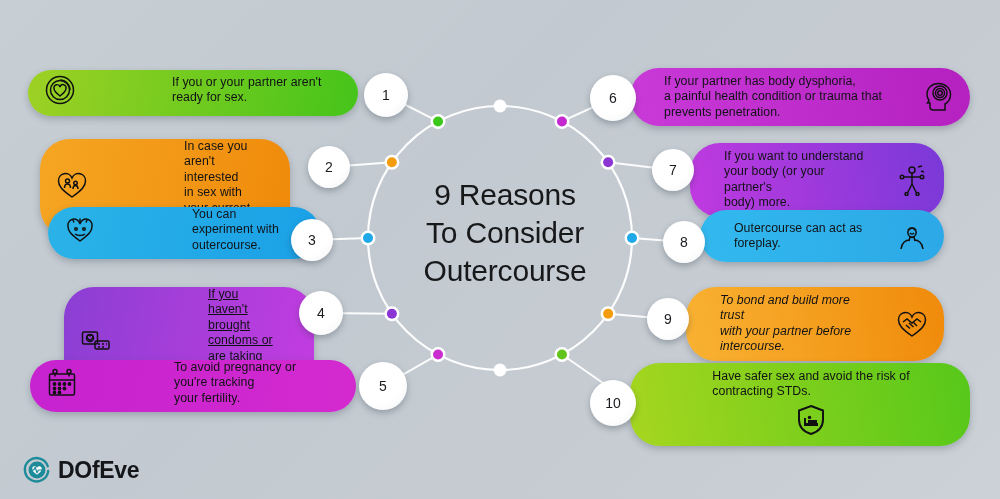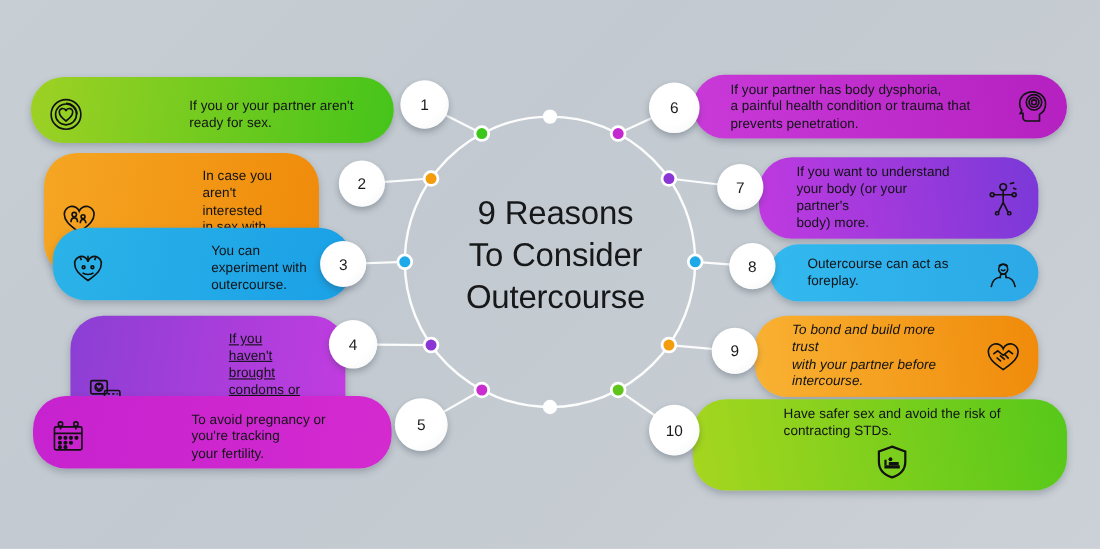--- a/index.html
+++ b/index.html
@@ -54,21 +54,21 @@
     border-radius: 1px;
   }
   .pill .txt {
     flex: 1 1 auto;
     font-size: 12.3px;
     line-height: 15.4px;
     color: #111215;
     white-space: pre-line;
     letter-spacing: 0.05px;
   }
-  .pill.left  { padding: 14px 34px 6px 12px; gap: 36px; }
+  .pill.left  { padding: 0 34px 6px 12px; gap: 36px; }
   .pill.right { padding: 6px 12px 6px 34px; flex-direction: row; }
   .pill.right .txt { order: 1; }
   .pill.right .divider { order: 2; }
   .pill.right .ico { order: 3; }
 
   
   .numdot {
     position: absolute;
     border-radius: 50%;
     background: radial-gradient(circle at 34% 30%, #ffffff 0%, #ffffff 58%, #f2f3f5 100%);
@@ -250,21 +250,21 @@
             <circle cx="43" cy="60" r="3"></circle>
             <path d="M44 6l8-2M50 14l6 2"></path>
           </svg>
         </span>
         <span class="divider"></span>
         <span class="txt" style="text-align: left;">If you want to understand
 your body (or your partner's
 body) more.</span>
       </div>
       <div class="numdot" style="left: 652px; top: 149px; width: 42px; height: 42px;">7</div>
-      <div class="pill right" style="left: 700px; top: 222px; width: 244px; min-height: 48px; background: linear-gradient(260deg, rgb(44, 168, 230) 0%, rgb(50, 185, 239) 100%);">
+      <div class="pill right" style="left: 700px; top: 210px; width: 244px; min-height: 48px; background: linear-gradient(260deg, rgb(44, 168, 230) 0%, rgb(50, 185, 239) 100%);">
         <span class="ico">
           <svg viewBox="0 0 64 64" fill="none" stroke="#111" stroke-width="3">
             <path d="M24 20a9 9 0 1 1 4 14l-2 8"></path>
             <path d="M40 20a9 9 0 1 0-4 14l2 8"></path>
             <path d="M10 58c2-12 9-18 18-18M54 58c-2-12-9-18-18-18"></path>
             <path d="M28 26c3 3 5 3 8 0"></path>
           </svg>
         </span>
         <span class="divider"></span>
         <span class="txt" style="text-align: left;">Outercourse can act as
@@ -292,17 +292,26 @@
             <path d="M18 38h28v6H18z" fill="#111"></path>
             <path d="M18 28h4v10h-4z" fill="#111"></path>
             <path d="M26 32h18v6H26z" fill="#111"></path>
             <circle cx="29" cy="27" r="3.5" fill="#111"></circle>
           </svg>
         </span>
         <span class="divider"></span>
         <span class="txt" style="text-align: left;">Have safer sex and avoid the risk of
 contracting STDs.</span>
       </div>
-      <div class="numdot" style="left: 590px; top: 368px; width: 46px; height: 46px;">10</div>
+      <div class="numdot" style="left: 590px; top: 380px; width: 46px; height: 46px;">10</div>
     </div>
 
+  <div class="logo">
+    <svg class="mark" viewBox="0 0 64 64">
+      <path d="M55 24a25 25 0 1 0 1 10" fill="none" stroke="#1c8a99" stroke-width="5" stroke-linecap="round"></path>
+      <circle cx="32" cy="32" r="18" fill="#1c8a99"></circle>
+      <path d="M32 42c-7-5-10-8-10-12a5 5 0 0 1 10-2 5 5 0 0 1 10 2c0 4-3 7-10 12z" fill="#ffffff"></path>
+      <path d="M20 32h5l3-6 4 12 3-6h7" fill="none" stroke="#1c8a99" stroke-width="2.6" stroke-linecap="round" stroke-linejoin="round"></path>
+    </svg>
+    <span class="word">DOfEve</span>
+  </div>
 
 </div>
 
 </body></html>

